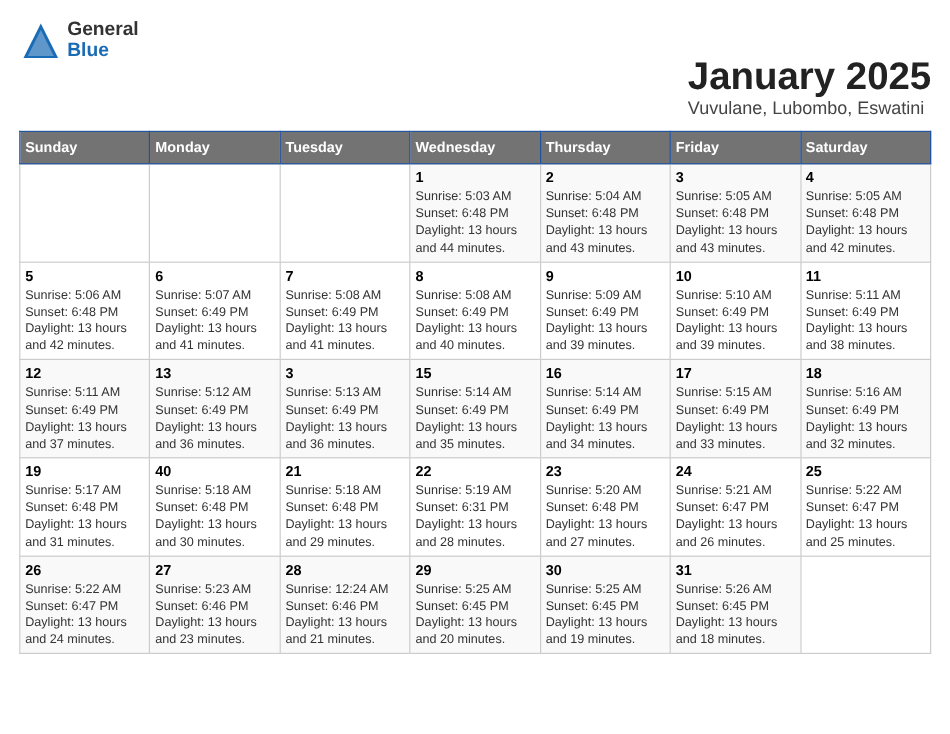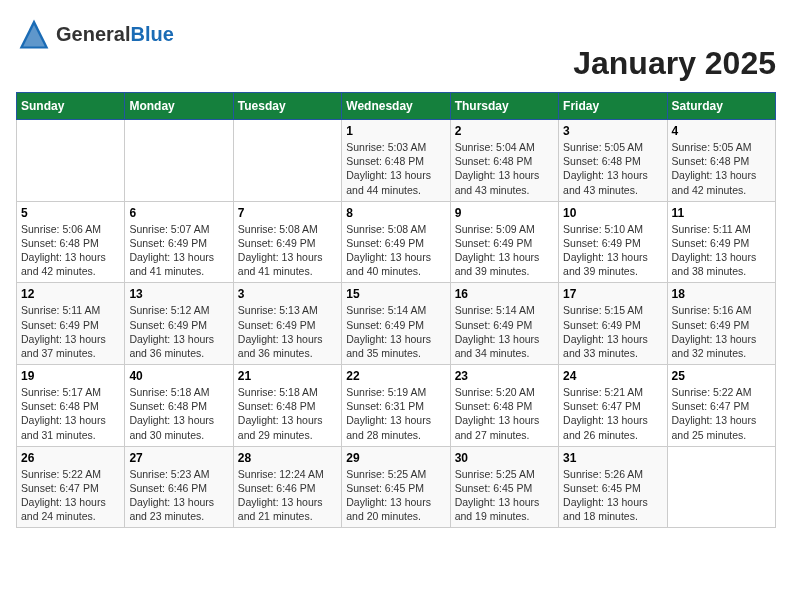--- a/index.html
+++ b/index.html
@@ -16,22 +16,22 @@
       align-items: flex-start;
       margin-bottom: 10px;
     }
     .logo {
       display: flex;
       align-items: center;
       gap: 4px;
     }
     .logo-text {
       display: flex;
-      flex-direction: row;
-      font-size: 20px;
+      flex-direction: column;
+      font-size: 16px;
       font-weight: bold;
       line-height: 1.1;
     }
     .logo-general { color: #333; }
     .logo-blue { color: #1a6bb5; }
     .logo-icon {
       width: 36px;
       height: 36px;
     }
     .title-block {
@@ -47,21 +47,21 @@
       font-size: 15px;
       font-weight: normal;
       color: #444;
     }
     table {
       width: 100%;
       border-collapse: collapse;
       font-size: 11px;
     }
     thead tr th {
-      background-color: #15803d;
+      background-color: #737373;
       color: #fff;
       padding: 6px 4px;
       text-align: left;
       font-size: 12px;
       font-weight: bold;
       border: 1px solid #2255a0;
     }
     tbody tr td {
       border: 1px solid #ccc;
       vertical-align: top;
@@ -97,20 +97,21 @@
       <polygon points="20,4 36,36 4,36" fill="#1a6bb5"></polygon>
       <polygon points="20,10 32,34 8,34" fill="#fff" opacity="0.3"></polygon>
     </svg>
     <div class="logo-text">
       <span class="logo-general">General</span>
       <span class="logo-blue">Blue</span>
     </div>
   </div>
   <div class="title-block">
     <h1>January 2025</h1>
+    <h2>Vuvulane, Lubombo, Eswatini</h2>
   </div>
 </div>
 
 <table>
   <thead>
     <tr>
     <th>Sunday</th>
         <th>Monday</th>
         <th>Tuesday</th>
         <th>Wednesday</th>

